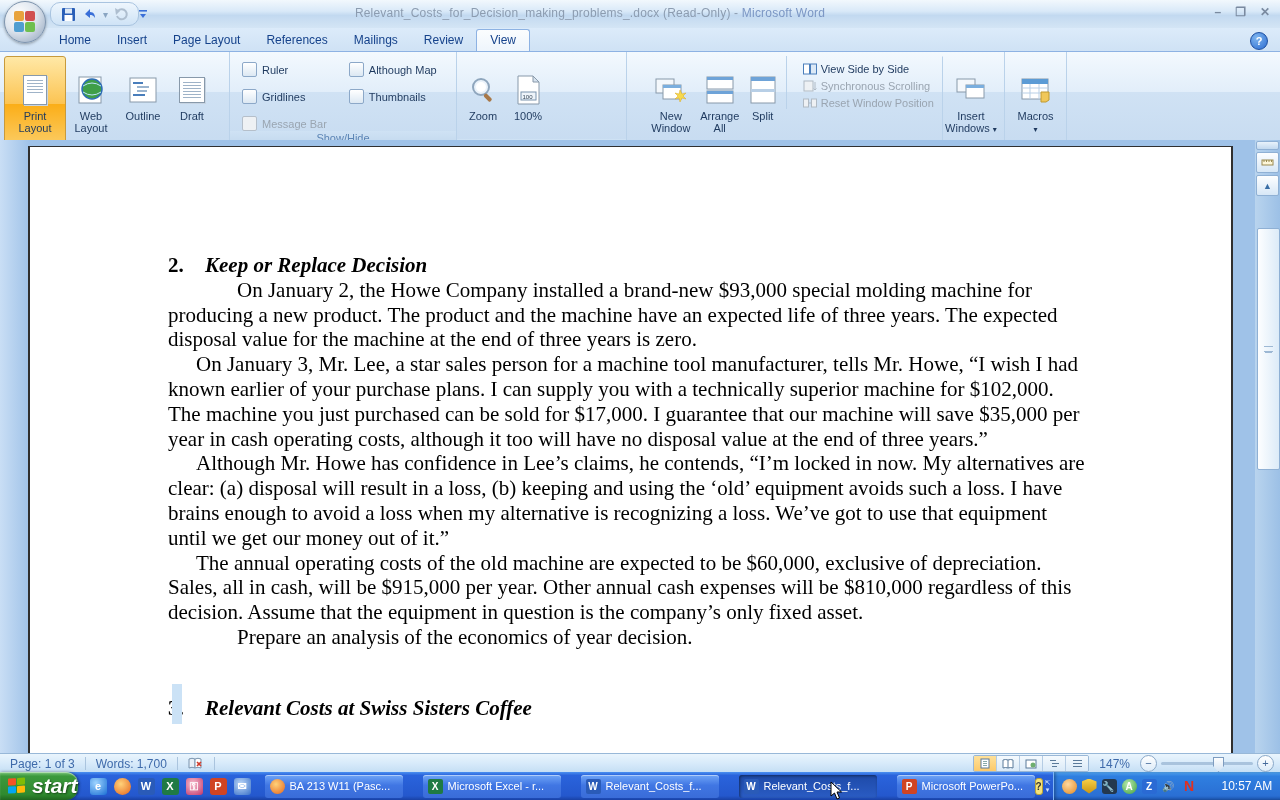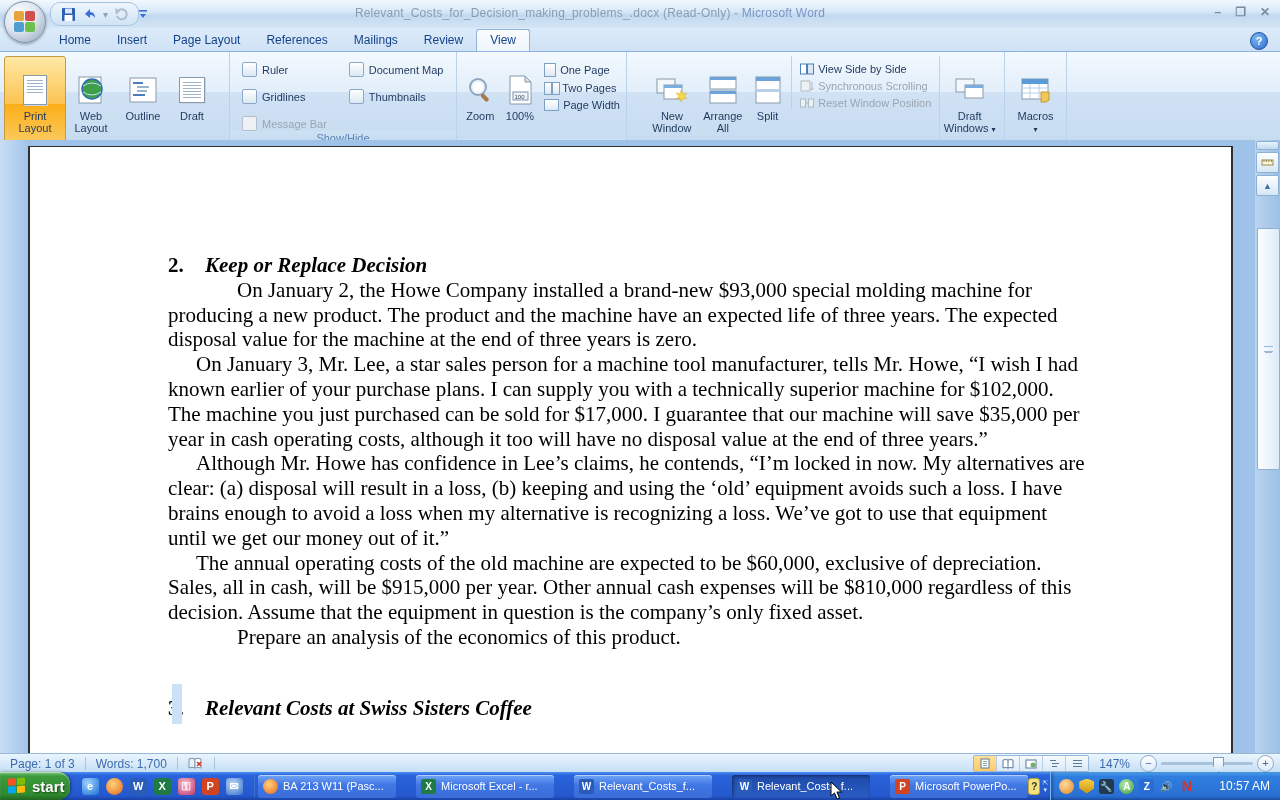--- a/index.html
+++ b/index.html
@@ -111,21 +111,21 @@
   .zs-btn{width:15px;height:15px;border-radius:50%;border:1px solid #8aa8c8;color:#44699a;
     background:linear-gradient(#fff,#dcebf8);display:flex;align-items:center;justify-content:center;
     font-size:11px;line-height:1;}
   
   .taskbar{position:absolute;top:772px;left:0;width:1280px;height:28px;
     background:linear-gradient(#4a90f0,#2a63dc 12%,#2458cd 85%,#1941a5);display:flex;align-items:center;}
   .startbtn{height:28px;width:97px;border-radius:0 12px 12px 0;
     background:linear-gradient(#7bc77b,#3c993c 15%,#2f8a2f 80%,#1f661f);
     display:flex;align-items:center;gap:6px;padding-left:8px;box-sizing:border-box;
     box-shadow:inset 0 1px 1px rgba(255,255,255,.5),1px 0 3px rgba(0,0,0,.4);}
-  .startbtn .stxt{color:#fff;font-weight:bold;font-size:15px;text-shadow:1px 1px 2px rgba(0,0,0,.5);}
+  .startbtn .stxt{color:#fff;font-weight:bold;font-style:italic;font-size:21px;text-shadow:1px 1px 2px rgba(0,0,0,.5);}
   .winflag{width:18px;height:16px;display:grid;grid-template-columns:8px 8px;grid-template-rows:7px 7px;gap:1px;transform:skewY(-4deg);}
   .winflag span{border-radius:1px;}
   .quicklaunch{display:flex;align-items:center;gap:7px;padding:0 8px 0 12px;}
   .ql-ic{width:17px;height:17px;border-radius:3px;display:flex;align-items:center;justify-content:center;
     font-size:11px;font-weight:bold;color:#fff;}
   .tb-sep{width:2px;height:22px;background:linear-gradient(90deg,#1c49ad,#5f97f5);margin:0 3px;}
   .taskbtns{display:flex;gap:20px;flex:1;}
   .taskbtn{width:138px;height:23px;border-radius:3px;display:flex;align-items:center;gap:5px;
     padding:0 5px;box-sizing:border-box;background:linear-gradient(#6fa5f7,#4076e3 45%,#3a6cd8);
     box-shadow:inset 0 1px 0 rgba(255,255,255,.45);color:#fff;font-size:11px;white-space:nowrap;overflow:hidden;}
@@ -271,21 +271,21 @@
             <span>Gridlines</span>
           </div>
         <div class="chkrow dis">
             <span class="chkbox"></span>
             <span>Message Bar</span>
           </div>
       </div>
       <div class="chkcol" style="padding-left:18px">
         <div class="chkrow">
             <span class="chkbox"></span>
-            <span>Document Map</span>
+            <span>Although Map</span>
           </div>
         <div class="chkrow">
             <span class="chkbox"></span>
             <span>Thumbnails</span>
           </div>
       </div>
     </div>
     <div class="rgroup-label">Show/Hide</div>
   </div>
 
@@ -305,34 +305,20 @@
         <div class="ic">
           <svg width="28" height="30" viewBox="0 0 28 30">
               <path d="M4 1 L19 1 L25 7 L25 29 L4 29 Z" fill="#fff" stroke="#8899aa"></path>
               <path d="M19 1 L19 7 L25 7 Z" fill="#d7e3ef" stroke="#8899aa"></path>
               <rect x="7" y="17" width="15" height="8" fill="#eef4fa" stroke="#7a94ae"></rect>
               <text x="8.5" y="23.5" font-size="6" fill="#334455" font-family="sans-serif">100</text>
             </svg>
         </div>
         <div class="lbl">100%</div>
       </div>
-      <div class="smallcol">
-        <div class="smallbtn">
-          <span class="si pagemini" style="width:10px;height:12px"></span>
-          <span>One Page</span>
-        </div>
-        <div class="smallbtn">
-          <span class="si"><span class="pagemini" style="display:inline-block;width:6px;height:11px"></span><span class="pagemini" style="display:inline-block;width:6px;height:11px"></span></span>
-          <span>Two Pages</span>
-        </div>
-        <div class="smallbtn">
-          <span class="si pagemini" style="width:13px;height:10px"></span>
-          <span>Page Width</span>
-        </div>
-      </div>
     </div>
     <div class="rgroup-label">Zoom</div>
   </div>
 
   <div class="rgroup" style="width:378px">
     <div class="rgroup-body">
       <div class="bigbtn" style="width:54px;margin-left:15px">
         <div class="ic">
           <svg width="32" height="28" viewBox="0 0 32 28">
               <rect x="1" y="3" width="18" height="14" fill="#f4f8fc" stroke="#8899aa"></rect>
@@ -357,21 +343,21 @@
       <div class="bigbtn" style="width:40px">
         <div class="ic">
           <svg width="28" height="28" viewBox="0 0 28 28">
               <rect x="2" y="1" width="24" height="26" fill="#fff" stroke="#8899aa"></rect>
               <rect x="2" y="1" width="24" height="4" fill="#6ea3d8"></rect>
               <rect x="2" y="13" width="24" height="3" fill="#b8cfe6"></rect>
             </svg>
         </div>
         <div class="lbl">Split</div>
       </div>
-      <div class="smallcol" style="border-left:1px solid #bad2ea;padding-left:8px;margin-left:4px">
+      <div class="smallcol" style="border-left:1px solid #bad2ea;padding-left:16px;margin-left:4px">
         <div class="smallbtn">
           <span class="si">
               <svg width="14" height="12" viewBox="0 0 14 12">
                 <rect x="0.5" y="1" width="6" height="10" fill="#fff" stroke="#4a7ebb"></rect>
                 <rect x="7.5" y="1" width="6" height="10" fill="#dce9f6" stroke="#4a7ebb"></rect>
               </svg>
             </span>
           <span>View Side by Side</span>
         </div>
         <div class="smallbtn dis">
@@ -395,21 +381,21 @@
         </div>
       </div>
       <div class="bigbtn" style="width:64px;margin-left:6px;border-left:1px solid #bad2ea;border-radius:0">
         <div class="ic">
           <svg width="32" height="26" viewBox="0 0 32 26">
               <rect x="2" y="2" width="18" height="13" fill="#f4f8fc" stroke="#8899aa"></rect>
               <rect x="11" y="8" width="18" height="13" fill="#fff" stroke="#8899aa"></rect>
               <rect x="11" y="8" width="18" height="3" fill="#7aaede"></rect>
             </svg>
         </div>
-        <div class="lbl"><span>Draft Windows</span> <span class="drop">▾</span></div>
+        <div class="lbl"><span>Insert Windows</span> <span class="drop">▾</span></div>
       </div>
     </div>
     <div class="rgroup-label">Window</div>
   </div>
 
   <div class="rgroup" style="width:62px">
     <div class="rgroup-body" style="justify-content:center">
       <div class="bigbtn" style="width:52px">
         <div class="ic">
           <svg width="30" height="26" viewBox="0 0 30 26">
@@ -430,21 +416,21 @@
 <div class="docarea">
   <div class="page">
     <div class="page-inner">
       <div class="doc-h">
         <span class="h-num" style="font-style:normal">2.</span><span>Keep or Replace Decision</span>
       </div>
       <div class="para big-indent">On January 2, the Howe Company installed a brand-new $93,000 special molding machine for producing a new product. The product and the machine have an expected life of three years. The expected disposal value for the machine at the end of three years is zero.</div>
       <div class="para">On January 3, Mr. Lee, a star sales person for a machine tool manufacturer, tells Mr. Howe, “I wish I had known earlier of your purchase plans. I can supply you with a technically superior machine for $102,000. The machine you just purchased can be sold for $17,000. I guarantee that our machine will save $35,000 per year in cash operating costs, although it too will have no disposal value at the end of three years.”</div>
       <div class="para">Although Mr. Howe has confidence in Lee’s claims, he contends, “I’m locked in now. My alternatives are clear: (a) disposal will result in a loss, (b) keeping and using the ‘old’ equipment avoids such a loss. I have brains enough to avoid a loss when my alternative is recognizing a loss. We’ve got to use that equipment until we get our money out of it.”</div>
       <div class="para">The annual operating costs of the old machine are expected to be $60,000, exclusive of depreciation. Sales, all in cash, will be $915,000 per year. Other annual cash expenses will be $810,000 regardless of this decision. Assume that the equipment in question is the company’s only fixed asset.</div>
-      <div class="prepare">Prepare an analysis of the economics of this product.</div>
+      <div class="prepare">Prepare an analysis of the economics of year decision.</div>
       <div class="doc-h h3line">
         <span class="h-num" style="font-style:normal">3.</span><span>Relevant Costs at Swiss Sisters Coffee</span>
       </div>
     </div>
     <div class="selmark"></div>
   </div>
   <div class="vscroll">
     <div class="split-handle"></div>
     <div class="vs-btn">
       <svg width="13" height="11" viewBox="0 0 13 11">

